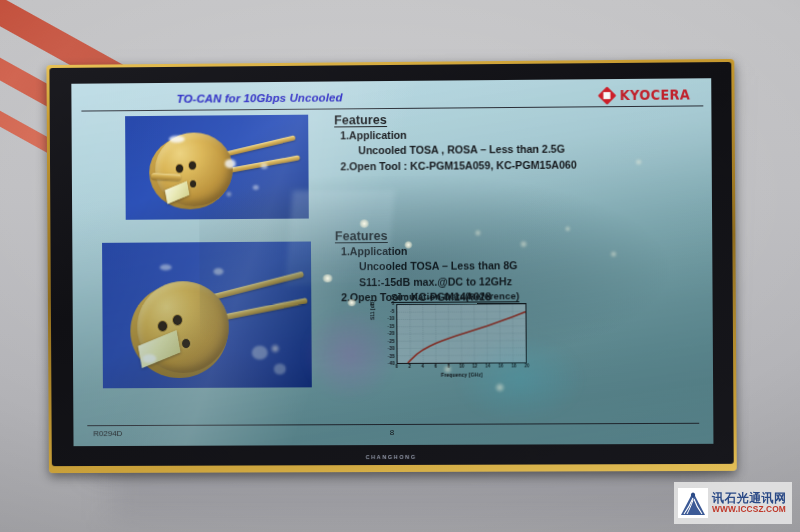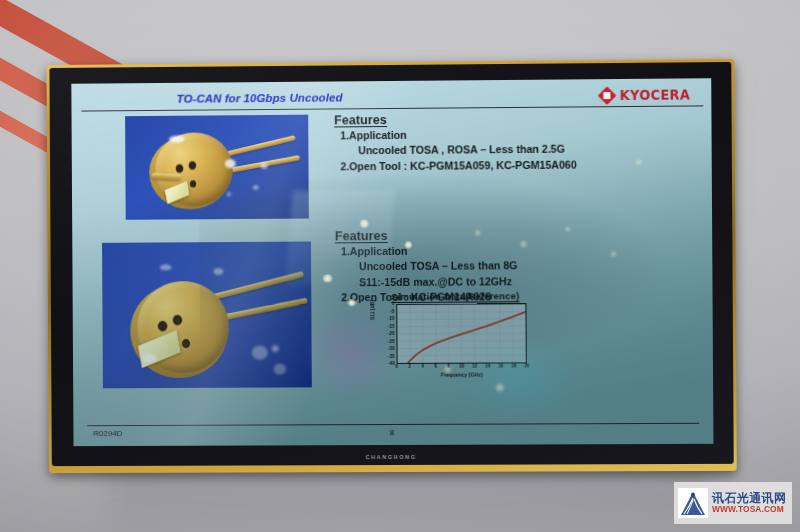--- a/index.html
+++ b/index.html
@@ -503,15 +503,15 @@
       <rect x="0" y="0" width="30" height="30" fill="#ffffff"></rect>
       <polygon points="15,4 27,27 3,27" fill="#3c5a96"></polygon>
       <circle cx="15" cy="7" r="2.2" fill="#2b4a86"></circle>
       <path d="M15 10 C12 17 9 22 6 26" stroke="#ffffff" stroke-width="1.1" fill="none"></path>
       <path d="M15 12 C13 18 11 22 9 26" stroke="#ffffff" stroke-width="1" fill="none"></path>
       <path d="M16 11 C18 17 21 22 24 26" stroke="#ffffff" stroke-width="1.1" fill="none"></path>
     </svg>
   </div>
   <div id="wm-text">
     <div id="wm-cn">讯石光通讯网</div>
-    <div id="wm-url">WWW.TOSA.COM</div>
+    <div id="wm-url">WWW.ICCSZ.COM</div>
   </div>
 </div>
 
 </body></html>

